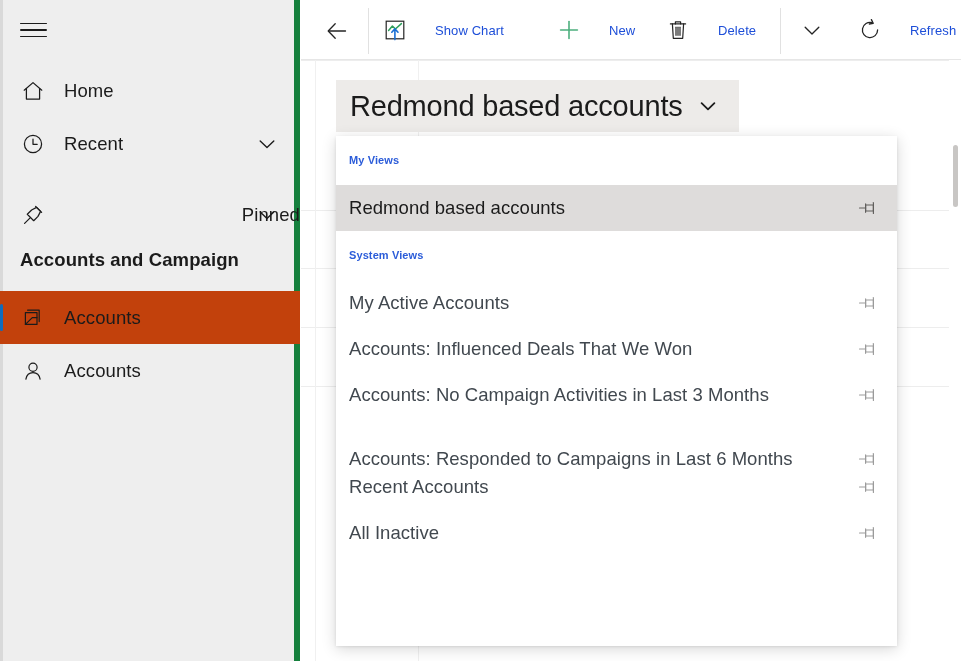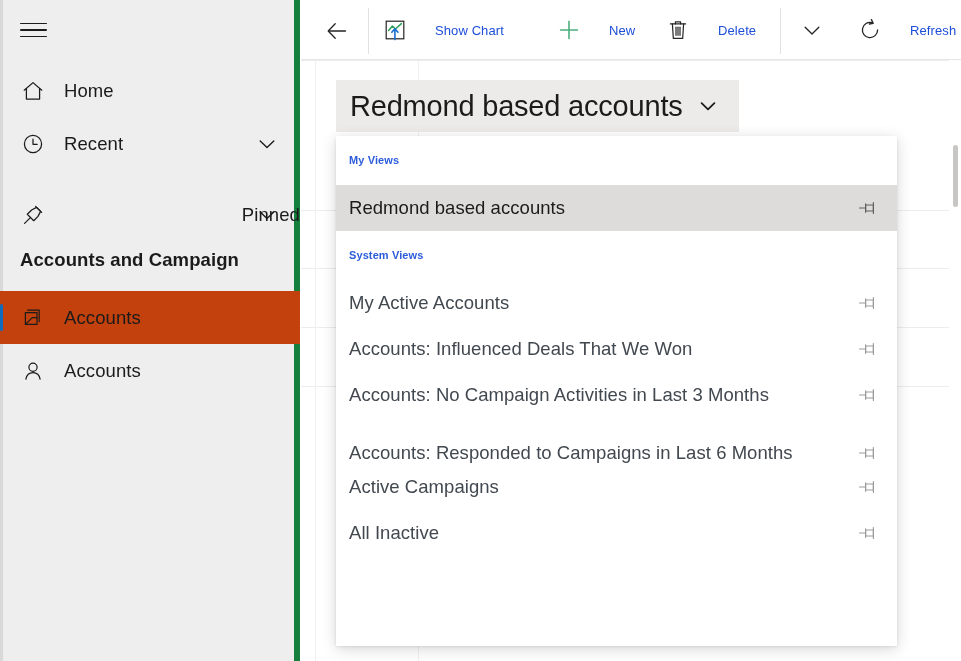--- a/index.html
+++ b/index.html
@@ -503,34 +503,34 @@
       <span class="dd-pin">
         <svg width="22" height="18" viewBox="0 0 22 18" fill="none" stroke="#9b9b9b" stroke-width="1.15" stroke-linecap="round" stroke-linejoin="round">
           <path d="M1.5 9 H7.6"></path>
             <path d="M7.6 4.7 V13.3"></path>
           <path d="M7.6 6.0 H15.4 V12.0 H7.6 Z"></path>
             <path d="M15.4 3.6 V14.4"></path>
         </svg>
       </span>
     </div>
 
-    <div class="dd-item" style="top:294px;">
+    <div class="dd-item" style="top:300px;">
       <span class="dd-label">Accounts: Responded to Campaigns in Last 6 Months</span>
       <span class="dd-pin">
         <svg width="22" height="18" viewBox="0 0 22 18" fill="none" stroke="#9b9b9b" stroke-width="1.15" stroke-linecap="round" stroke-linejoin="round">
           <path d="M1.5 9 H7.6"></path>
             <path d="M7.6 4.7 V13.3"></path>
           <path d="M7.6 6.0 H15.4 V12.0 H7.6 Z"></path>
             <path d="M15.4 3.6 V14.4"></path>
         </svg>
       </span>
     </div>
 
     <div class="dd-item" style="top:328px;">
-      <span class="dd-label">Active Campaigns</span>
+      <span class="dd-label">Recent Accounts</span>
       <span class="dd-pin">
         <svg width="22" height="18" viewBox="0 0 22 18" fill="none" stroke="#9b9b9b" stroke-width="1.15" stroke-linecap="round" stroke-linejoin="round">
           <path d="M1.5 9 H7.6"></path>
             <path d="M7.6 4.7 V13.3"></path>
           <path d="M7.6 6.0 H15.4 V12.0 H7.6 Z"></path>
             <path d="M15.4 3.6 V14.4"></path>
         </svg>
       </span>
     </div>
 

